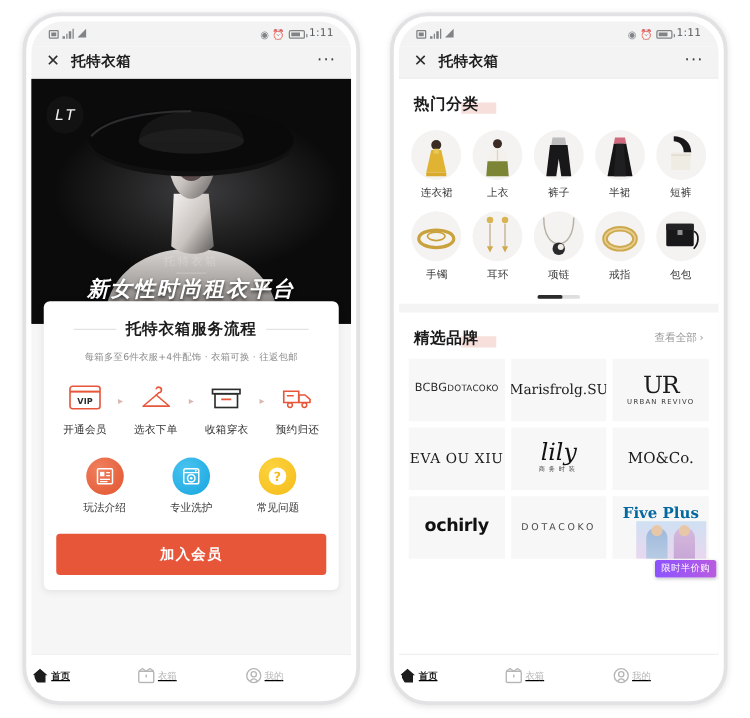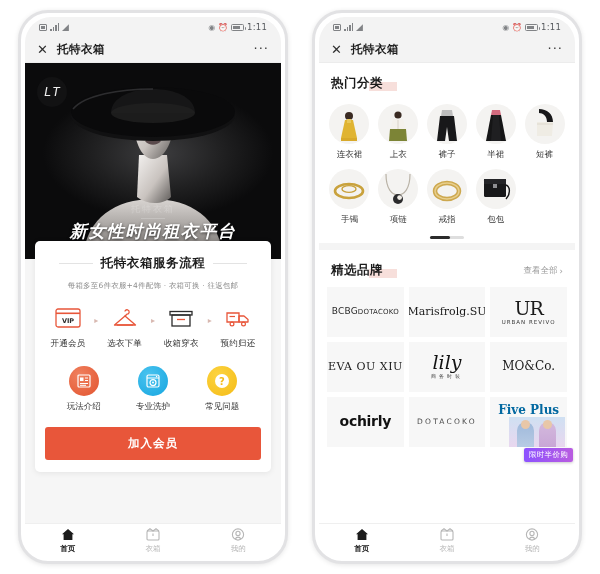--- a/index.html
+++ b/index.html
@@ -295,23 +295,24 @@
   }
 
   
   .tabbar {
     flex: 0 0 34px; height: 34px;
     background: #fff;
     border-top: 1px solid #efefef;
     display: flex;
   }
   .tab {
-    flex: 1; display: flex; flex-direction: column;
-    align-items: center; justify-content: center; gap: 2px;
+    flex: 1; display: flex; flex-direction: row;
+    align-items: center; gap: 2px;
     cursor: pointer;
+    text-decoration: underline;
   }
   .tab-ico { height: 14px; display: flex; align-items: center; }
   .tab-label { font-size: 7.5px; }
   .tab.active .tab-label { color: #1c1c1c; font-weight: bold; }
   .tab .tab-label { color: #b6b6b6; }
 </style>
 </head>
 <body>
 
 <div class="stage">
@@ -609,20 +610,33 @@
                 <svg width="40" height="40" viewBox="0 0 40 40">
                   <ellipse cx="20" cy="22" rx="14" ry="7" fill="none" stroke="#c9a23d" stroke-width="2.6"></ellipse>
                   <ellipse cx="20" cy="20" rx="7" ry="3.4" fill="#f4f2ef" stroke="#c9a23d" stroke-width="1.4"></ellipse>
                 </svg>
               </div>
               <div class="cat-label">手镯</div>
             </div>
             <div class="cat">
               <div class="cat-circle">
                 <svg width="40" height="40" viewBox="0 0 40 40">
+                  <circle cx="14" cy="7" r="2.6" fill="#d9b453"></circle>
+                  <circle cx="26" cy="7" r="2.6" fill="#d9b453"></circle>
+                  <line x1="14" y1="10" x2="14" y2="28" stroke="#c8b698" stroke-width="1.2"></line>
+                  <line x1="26" y1="10" x2="26" y2="28" stroke="#c8b698" stroke-width="1.2"></line>
+                  <path d="M11.5 28 h5 l-2.5 5 Z" fill="#cfa84a"></path>
+                  <path d="M23.5 28 h5 l-2.5 5 Z" fill="#cfa84a"></path>
+                </svg>
+              </div>
+              <div class="cat-label">耳环</div>
+            </div>
+            <div class="cat">
+              <div class="cat-circle">
+                <svg width="40" height="40" viewBox="0 0 40 40">
                   <path d="M8 5 C8 20 14 26 20 26 C26 26 32 20 32 5" fill="none" stroke="#b9b2a6" stroke-width="1.2"></path>
                   <circle cx="20" cy="30" r="5" fill="#2a2a2c"></circle>
                   <circle cx="21.6" cy="28.6" r="2.4" fill="#f1ede6"></circle>
                 </svg>
               </div>
               <div class="cat-label">项链</div>
             </div>
             <div class="cat">
               <div class="cat-circle">
                 <svg width="40" height="40" viewBox="0 0 40 40">

